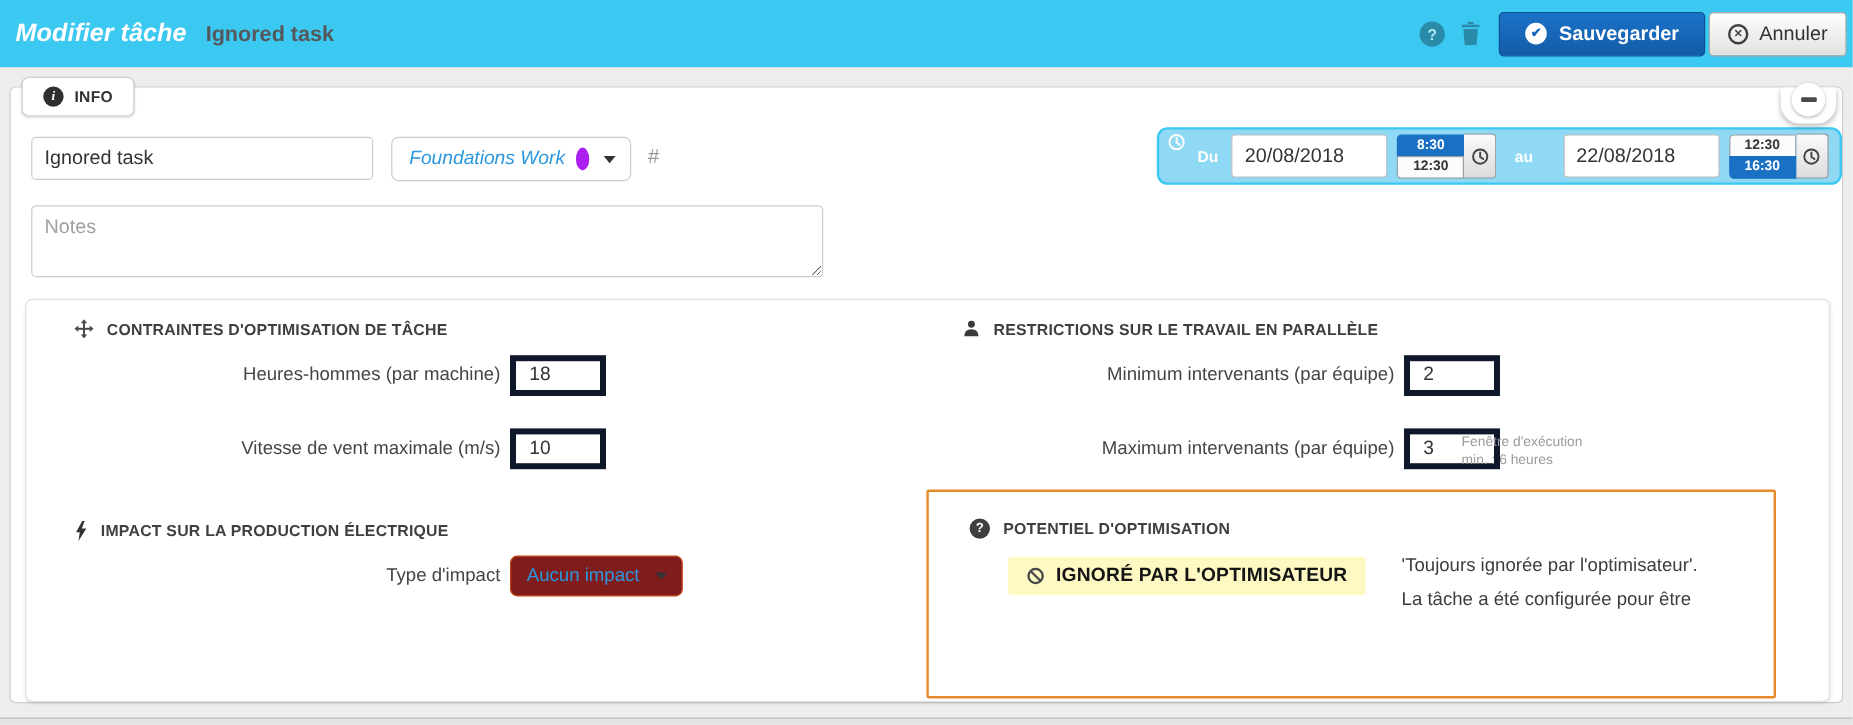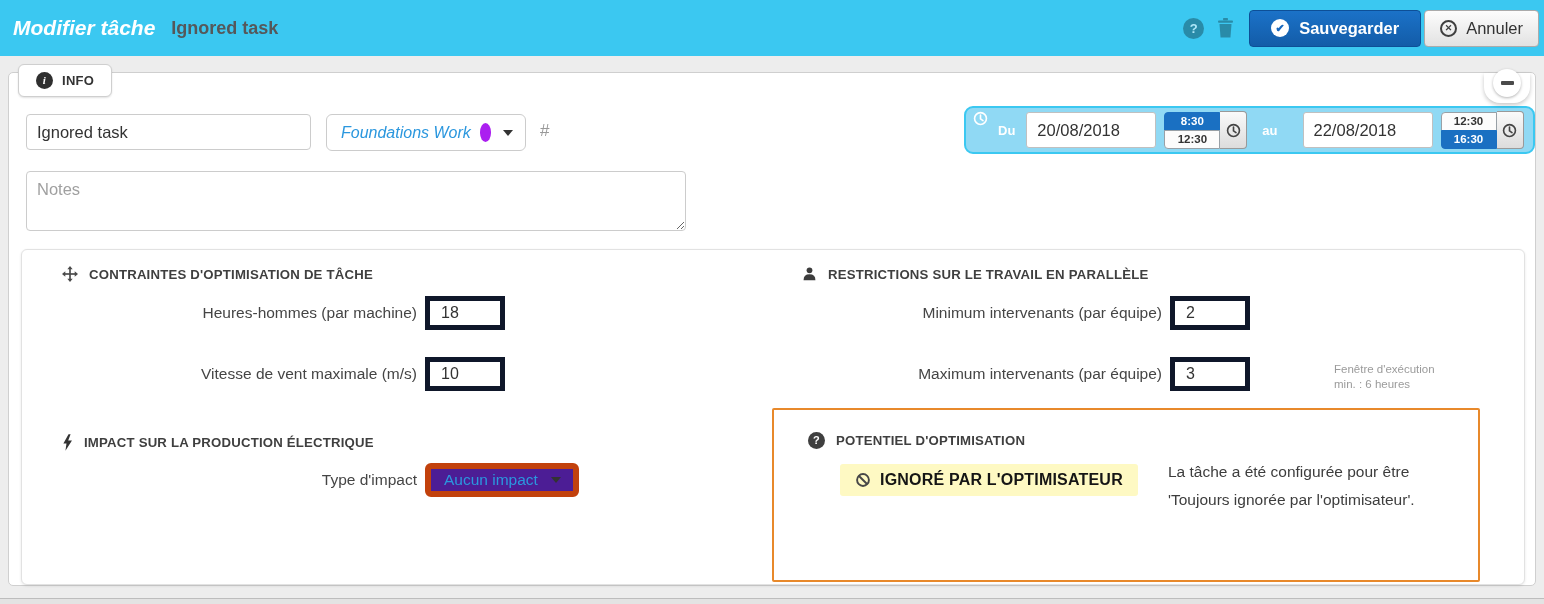--- a/index.html
+++ b/index.html
@@ -170,26 +170,26 @@
   .r-r1 { left:753px; top:45px; }
   .r-r2 { left:753px; top:106px; }
   .flabel { width:387px; text-align:right; font-size:15.5px; color:#454545; }
   .small-input {
     margin-left:8px; width:80px; height:34px;
     border:5px solid #0f172a; border-radius:0;
     font-family:"Liberation Sans",sans-serif; font-size:16px; color:#333;
     padding:0 0 0 11px; outline:none;
   }
   .field-note {
-    position:absolute; left:1312px; top:112px;
+    position:absolute; left:1196px; top:112px;
     font-size:11.5px; color:#9b9b9b; line-height:15px;
   }
   .impact-select {
     margin-left:8px; height:34px;
-    background:#4c1d95; border:6px solid #c2410c; border-radius:6px;
+    background:#7f1d1d; border:1px solid #c2410c; border-radius:6px;
     display:flex; align-items:center; gap:10px; padding:0 12px 0 13px; cursor:pointer;
   }
   .impact-select .sel-label { font-size:15.5px; color:#2b97de; }
 
   
   .opt-box {
     position:absolute; left:750px; top:158px; width:708px; height:174px;
     border:2px solid #e8892b; border-radius:2px; background:#fff;
   }
   .opt-h { position:absolute; left:34px; top:22px; display:flex; align-items:center; gap:11px;
@@ -350,22 +350,22 @@
         <span>POTENTIEL D'OPTIMISATION</span>
       </div>
       <div class="ignore-badge" style="background: #fef9c3;">
         <svg width="16" height="16" viewBox="0 0 20 20">
           <circle cx="10" cy="10" r="7.4" fill="none" stroke="#474747" stroke-width="2.4"></circle>
           <line x1="5" y1="5" x2="15" y2="15" stroke="#474747" stroke-width="2.4"></line>
         </svg>
         <span>IGNORÉ PAR L'OPTIMISATEUR</span>
       </div>
       <div class="opt-desc">
+        <div>'Toujours ignorée par l'optimisateur'.</div>
         <div>La tâche a été configurée pour être</div>
-        <div>'Toujours ignorée par l'optimisateur'.</div>
       </div>
     </div>
 
   </div>
 </div>
 
 <div class="info-tab">
   <span class="info-icon">i</span>
   <span>INFO</span>
 </div>

